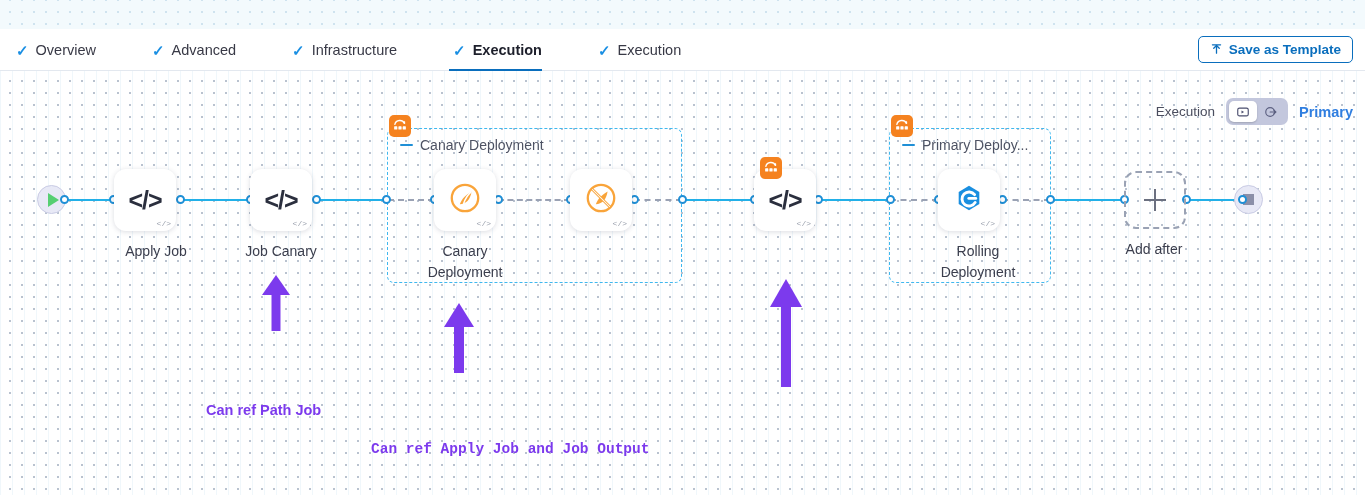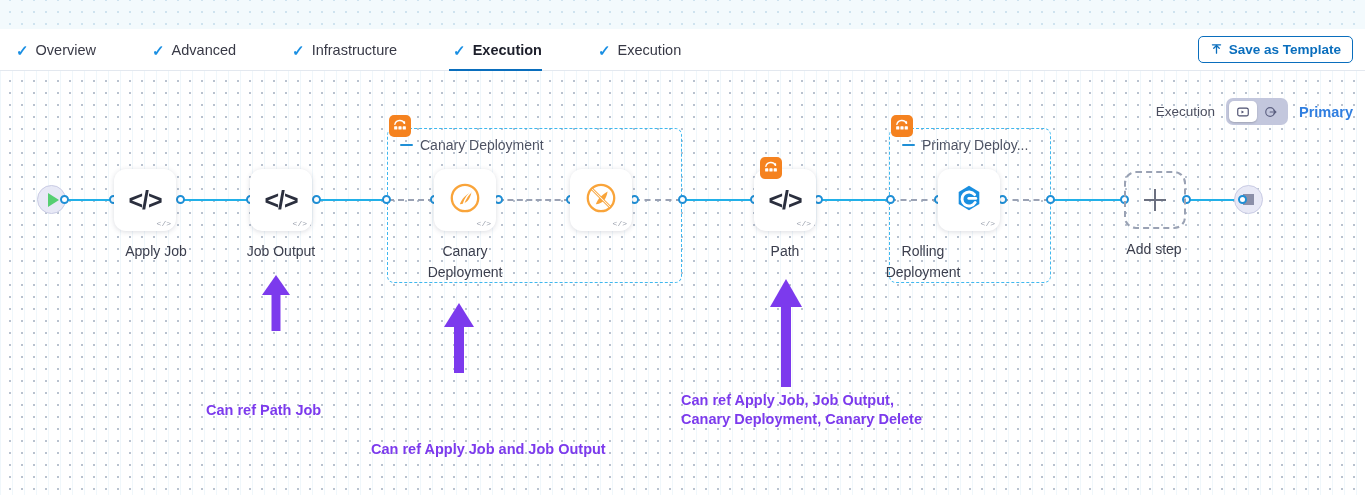--- a/index.html
+++ b/index.html
@@ -312,21 +312,21 @@
     <div class="node" style="left:114px; top:98px;">
       <span class="code-glyph">&lt;/&gt;</span>
       <span class="corner">&lt;/&gt;</span>
     </div>
     <div class="node-label" style="left:86px; top:170px;">Apply Job</div>
 
     <div class="node" style="left:250px; top:98px;">
       <span class="code-glyph">&lt;/&gt;</span>
       <span class="corner">&lt;/&gt;</span>
     </div>
-    <div class="node-label" style="left:211px; top:170px;">Job Output</div>
+    <div class="node-label" style="left:211px; top:170px;">Job Canary</div>
 
     <div class="node" style="left:434px; top:98px;">
       <span>
         <svg width="34" height="34" viewBox="0 0 36 36">
           <circle cx="18" cy="18" r="14" fill="none" stroke="#f9a43a" stroke-width="2.4"></circle>
           <path d="M25 11c-1.5 9-6 13-12.5 13.6 2-5.2 5.4-9.6 12.5-13.6z" fill="#f9a43a"></path>
           <path d="M25 11c-4.2 3.6-7 8.2-8.6 13.3" fill="none" stroke="#ffffff" stroke-width="1.6"></path>
         </svg>
       </span>
       <span class="corner">&lt;/&gt;</span>
@@ -343,68 +343,65 @@
           <path d="M9 9l18 18" stroke="#ffffff" stroke-width="1.1" stroke-linecap="round"></path>
         </svg>
       </span>
       <span class="corner">&lt;/&gt;</span>
     </div>
 
     <div class="node" style="left:754px; top:98px;">
       <span class="code-glyph">&lt;/&gt;</span>
       <span class="corner">&lt;/&gt;</span>
     </div>
-    <div class="node-label" style="left:715px; top:170px;">Path</div>
     <div class="grp-badge" style="left:760px; top:86px;">
       <svg width="16" height="16" viewBox="0 0 18 18">
         <path d="M3.2 7.2a5.8 5.8 0 0 1 10.8-1.2" fill="none" stroke="#fff" stroke-width="1.5" stroke-linecap="round"></path>
         <path d="M14.6 3.2l.3 2.9-2.9-.4z" fill="#fff"></path>
         <rect x="2.4" y="9.4" width="3.6" height="3.6" rx="0.6" fill="#fff"></rect>
         <rect x="7.2" y="9.4" width="3.6" height="3.6" rx="0.6" fill="#fff"></rect>
         <rect x="12" y="9.4" width="3.6" height="3.6" rx="0.6" fill="#fff"></rect>
       </svg>
     </div>
 
     <div class="node" style="left:938px; top:98px;">
       <span>
         <svg width="30" height="30" viewBox="0 0 32 32">
           <path d="M16 3l11 6.5v13L16 29 5 22.5v-13z" fill="#1a8fe0"></path>
           <path d="M22 12.5a7.5 7.5 0 1 0 .6 8.2" fill="none" stroke="#ffffff" stroke-width="3.1" stroke-linecap="round"></path>
           <path d="M15.8 16.4h7.4" stroke="#ffffff" stroke-width="3.1" stroke-linecap="round"></path>
         </svg>
       </span>
       <span class="corner">&lt;/&gt;</span>
     </div>
-    <div class="node-label" style="left:853px; top:170px; white-space:pre-line;">Rolling
+    <div class="node-label" style="left:908px; top:170px; white-space:pre-line;">Rolling
 Deployment</div>
 
     <div class="addstep" style="left:1124px; top:100px;">
       <span class="plus"></span>
     </div>
-    <div class="node-label" style="left:1084px; top:168px;">Add step</div>
+    <div class="node-label" style="left:1084px; top:168px;">Add after</div>
 
     <div class="arrow" style="left:258px; top:202px;">
       <svg width="36" height="58" viewBox="0 0 36 58">
         <path d="M18 58V18" stroke="#7c3aed" stroke-width="9" stroke-linecap="butt"></path>
         <path d="M18 2L32 22H4z" fill="#7c3aed"></path>
       </svg>
     </div>
     <div class="anno" style="left:206px; top:330px;">Can ref Path Job</div>
 
     <div class="arrow" style="left:441px; top:230px;">
       <svg width="36" height="72" viewBox="0 0 36 72">
         <path d="M18 72V22" stroke="#7c3aed" stroke-width="10" stroke-linecap="butt"></path>
         <path d="M18 2L33 26H3z" fill="#7c3aed"></path>
       </svg>
     </div>
-    <div class="anno" style="left:371px; top:369px;">Can ref Apply Job and Job Output</div>
+    <div class="anno" style="left:371px; top:369px;font-family:Liberation Mono, monospace;">Can ref Apply Job and Job Output</div>
 
     <div class="arrow" style="left:767px; top:206px;">
       <svg width="38" height="110" viewBox="0 0 38 110">
         <path d="M19 110V26" stroke="#7c3aed" stroke-width="10" stroke-linecap="butt"></path>
         <path d="M19 2L35 30H3z" fill="#7c3aed"></path>
       </svg>
     </div>
-    <div class="anno" style="left:681px; top:320px;">Can ref Apply Job, Job Output,
-Canary Deployment, Canary Delete</div>
 
   </div>
 </div>
 
 </body></html>

